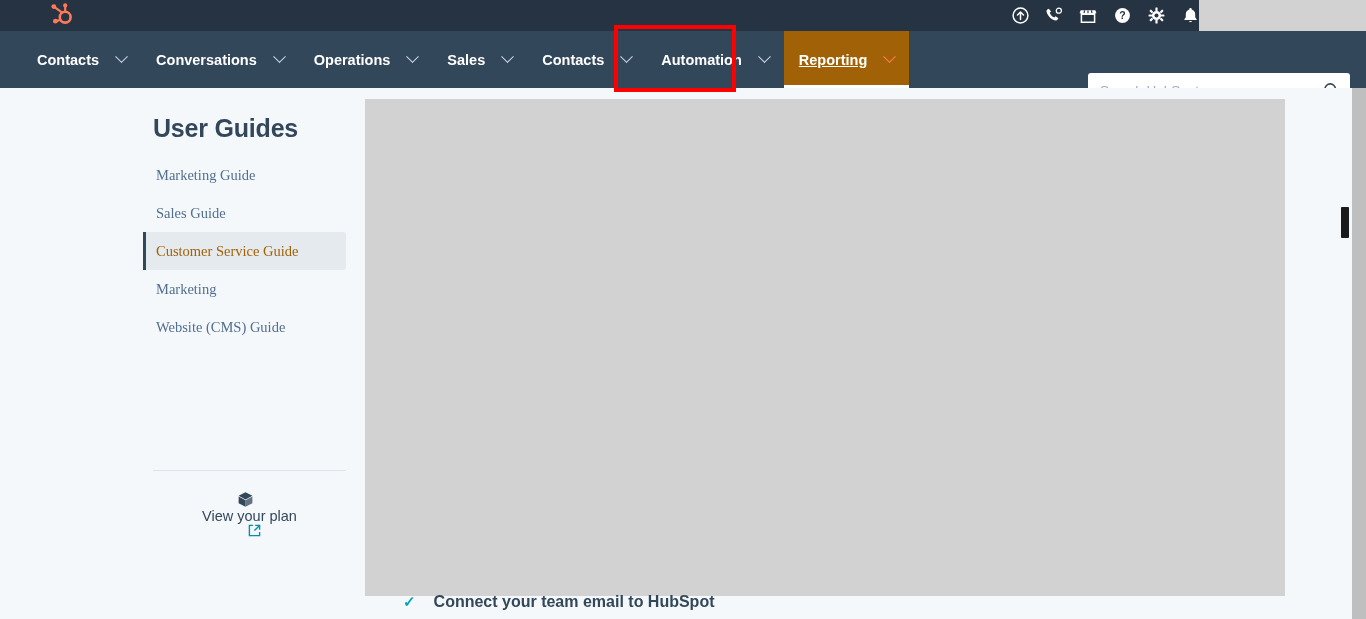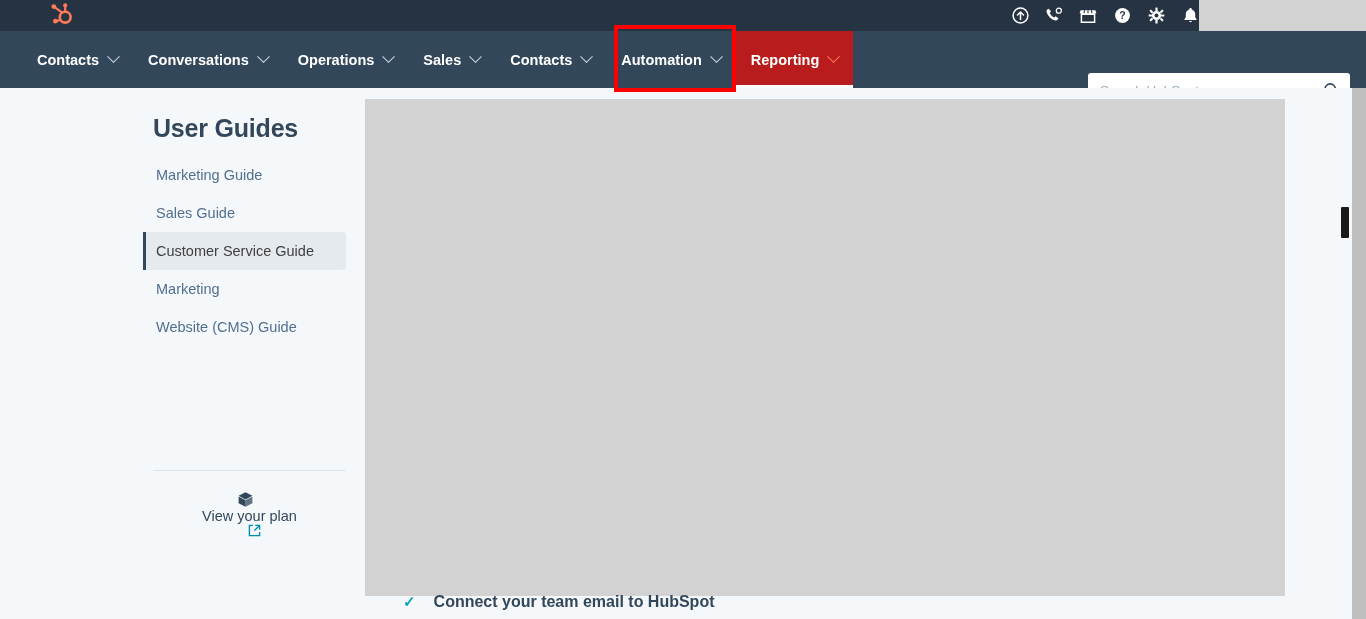--- a/index.html
+++ b/index.html
@@ -44,39 +44,40 @@
     position: absolute; left: 0; top: 31px;
     width: 1366px; height: 57px;
     background: #33475b;
   }
   .nav-items {
     position: absolute; left: 22px; top: 0;
     height: 57px;
     display: flex; align-items: stretch;
   }
   .nav-item {
-    display: flex; align-items: center; gap: 10px;
+    display: flex; align-items: center; gap: 18px;
     padding: 0 15px;
     height: 57px;
     color: #ffffff;
     font-size: 14.5px;
     font-weight: bold;
     white-space: nowrap;
     cursor: pointer;
     position: relative;
   }
   .nav-item .chev {
     display: inline-block;
     width: 9px; height: 9px;
     border-right: 1.6px solid #cbd6e2;
     border-bottom: 1.6px solid #cbd6e2;
     transform: rotate(45deg) translate(-2px, -2px);
   }
   .nav-item.active {
-    background: #b91c1c;
+    background: #a16207;
+    text-decoration: underline;
   }
   .nav-item.active .chev {
     border-right-color: #ff7a59;
     border-bottom-color: #ff7a59;
   }
   .nav-item.active::after {
     content: "";
     position: absolute; left: 0; right: 0; bottom: 0;
     height: 3px; background: #ffffff;
   }
@@ -124,35 +125,36 @@
   }
   .sidebar-title {
     position: absolute; left: 10px; top: 26px;
     font-size: 25px; font-weight: bold;
     color: #33475b;
     letter-spacing: -0.2px;
   }
   .guide-list {
     position: absolute; left: 0; top: 68px;
     width: 203px;
+    font-family: Liberation Serif, serif;
   }
   .guide-item {
     height: 38px;
     display: flex; align-items: center;
     padding-left: 10px;
     font-size: 14.5px;
     color: #516f90;
     cursor: pointer;
     border-left: 3px solid transparent;
     border-radius: 0 3px 3px 0;
   }
   .guide-item.selected {
     background: #e5eaef;
     border-left-color: #33475b;
-    color: #404040;
+    color: #a16207;
   }
   .sidebar-divider {
     position: absolute; left: 10px; top: 382px;
     width: 193px; height: 1px;
     background: #dfe3eb;
   }
   .sidebar-links {
     position: absolute; left: 10px; top: 402px;
     width: 193px;
   }

